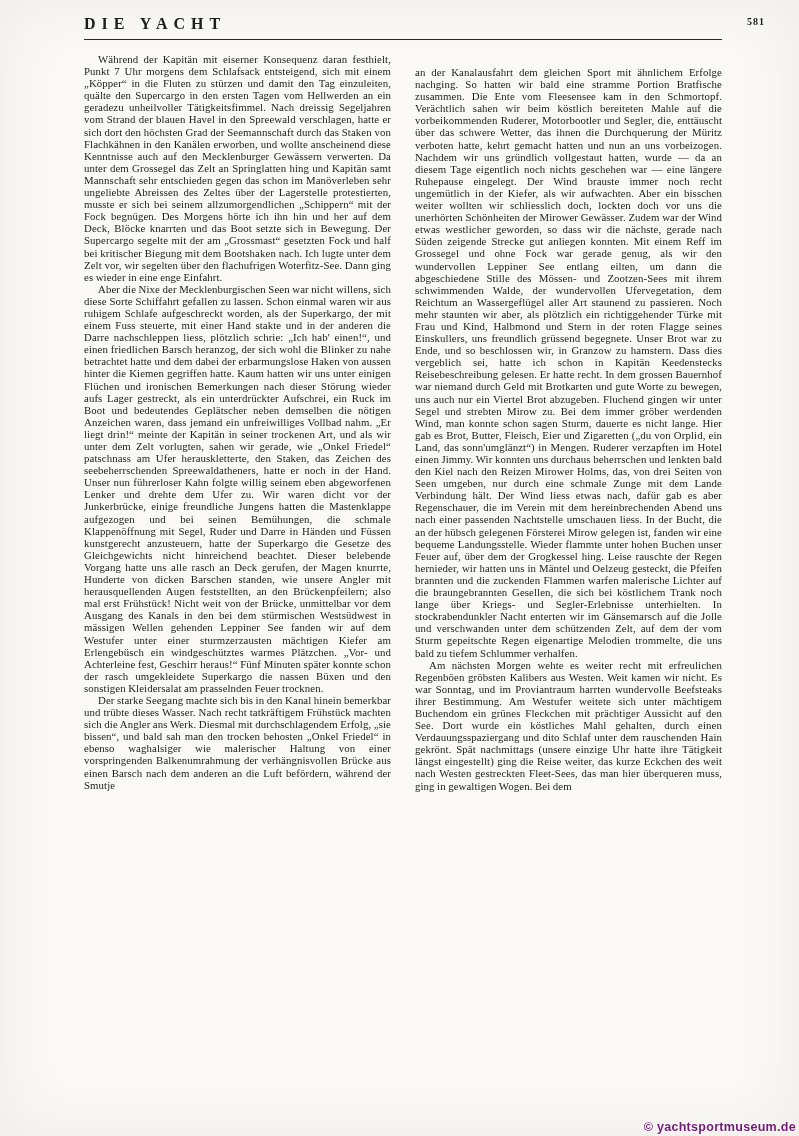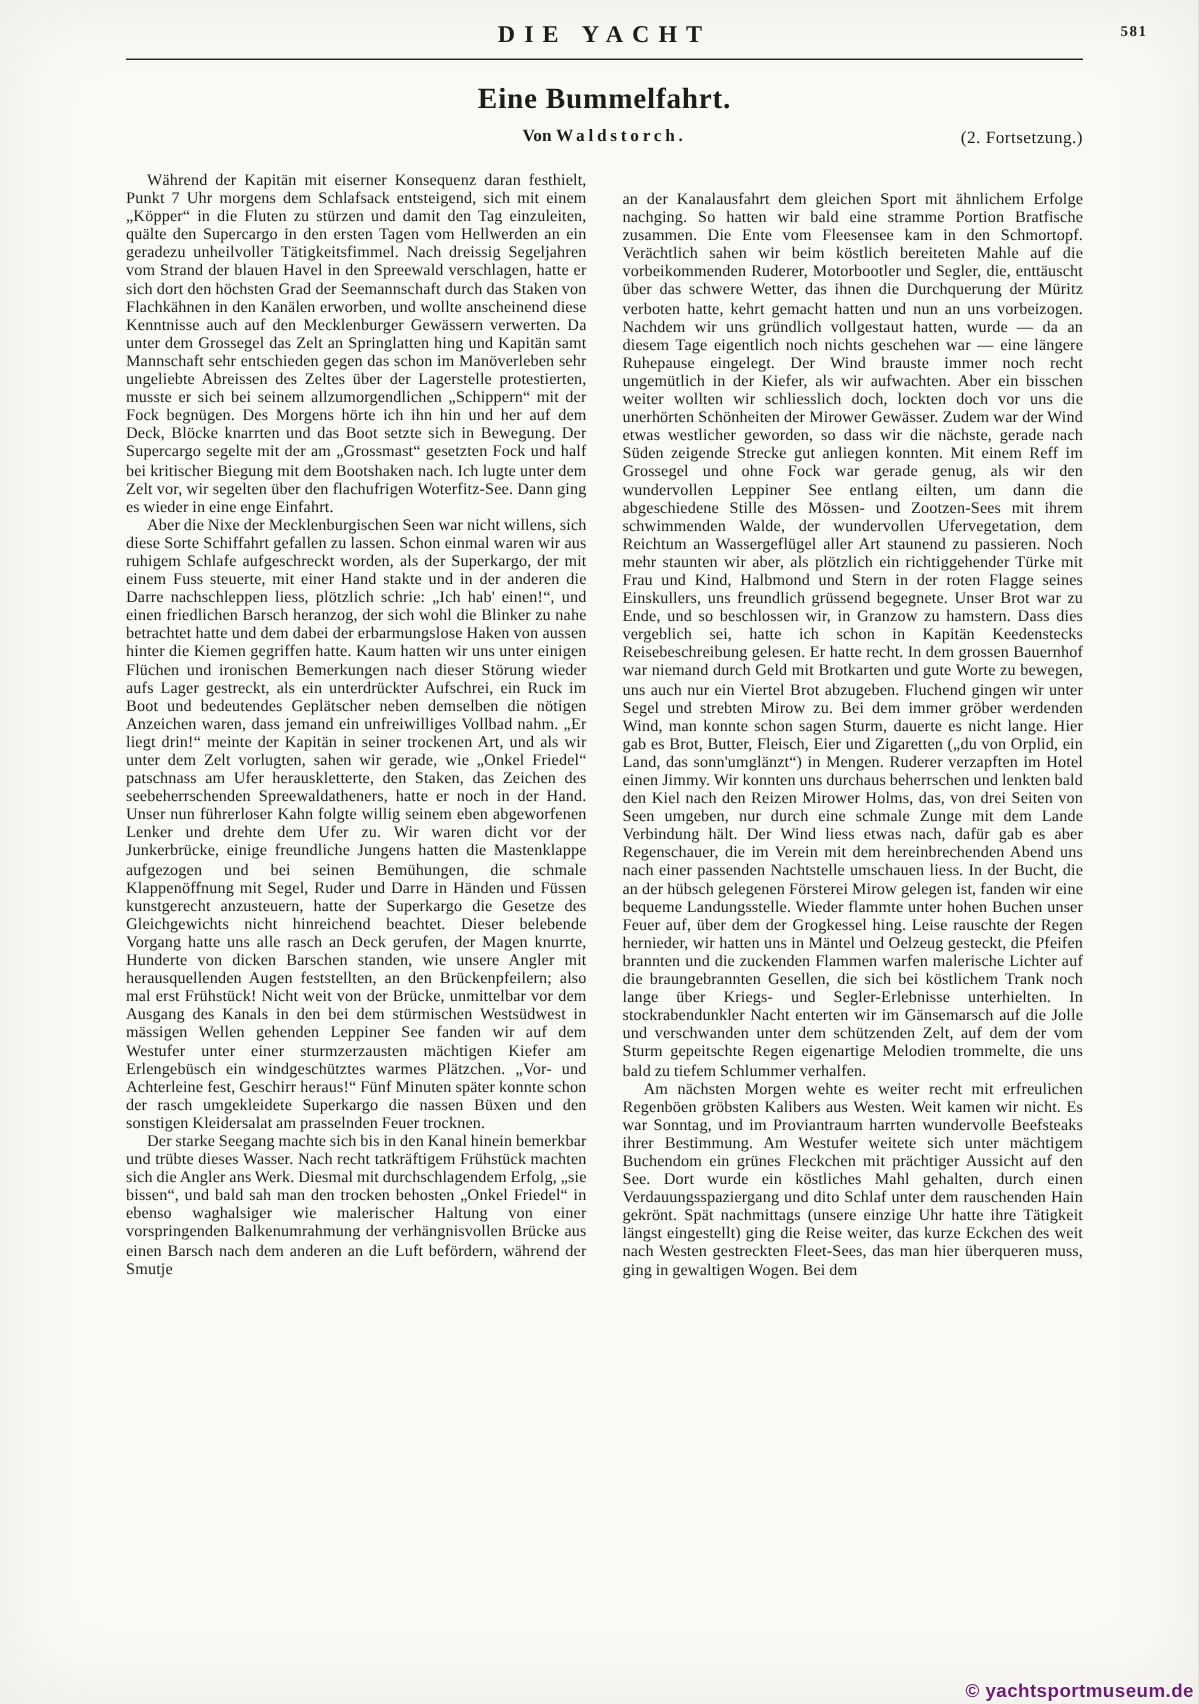--- a/index.html
+++ b/index.html
@@ -21,21 +21,21 @@
     position: absolute;
     left: 84px; top: 0;
     width: 638px;
   }
   .masthead {
     position: relative;
     padding-top: 15px;
     height: 38px;
   }
   .journal-title {
-    text-align: center;
+    text-align: left;
     font-size: 16px;
     font-weight: bold;
     letter-spacing: 6px;
   }
   .page-number {
     position: absolute;
     right: 34px; top: 16px;
     font-size: 10px;
     font-weight: bold;
     letter-spacing: 1px;
@@ -116,27 +116,20 @@
   <div class="page-number">581</div>
 
   <div class="content">
 
     <header class="masthead">
       <div class="journal-title">DIE YACHT</div>
     </header>
 
     <div class="header-rule"></div>
 
-    <section class="article-head">
-      <h1 class="article-title">Eine Bummelfahrt.</h1>
-      <div class="byline-row">
-        <span class="byline"><span class="byline-prefix">Von</span><span class="author">Waldstorch.</span></span>
-        <span class="continuation">(2. Fortsetzung.)</span>
-      </div>
-    </section>
 
     <main class="columns">
 
       <div class="col col-left">
         <p>Während der Kapitän mit eiserner Konsequenz daran festhielt, Punkt 7 Uhr morgens dem Schlafsack entsteigend, sich mit einem „Köpper“ in die Fluten zu stürzen und damit den Tag einzuleiten, quälte den Supercargo in den ersten Tagen vom Hellwerden an ein geradezu unheilvoller Tätigkeitsfimmel. Nach dreissig Segeljahren vom Strand der blauen Havel in den Spreewald verschlagen, hatte er sich dort den höchsten Grad der Seemannschaft durch das Staken von Flachkähnen in den Kanälen erworben, und wollte anscheinend diese Kenntnisse auch auf den Mecklenburger Gewässern verwerten. Da unter dem Grossegel das Zelt an Springlatten hing und Kapitän samt Mannschaft sehr entschieden gegen das schon im Manöverleben sehr ungeliebte Abreissen des Zeltes über der Lagerstelle protestierten, musste er sich bei seinem allzumorgendlichen „Schippern“ mit der Fock begnügen. Des Morgens hörte ich ihn hin und her auf dem Deck, Blöcke knarrten und das Boot setzte sich in Bewegung. Der Supercargo segelte mit der am „Grossmast“ gesetzten Fock und half bei kritischer Biegung mit dem Bootshaken nach. Ich lugte unter dem Zelt vor, wir segelten über den flachufrigen Woterfitz-See. Dann ging es wieder in eine enge Einfahrt.</p>
         <p>Aber die Nixe der Mecklenburgischen Seen war nicht willens, sich diese Sorte Schiffahrt gefallen zu lassen. Schon einmal waren wir aus ruhigem Schlafe aufgeschreckt worden, als der Superkargo, der mit einem Fuss steuerte, mit einer Hand stakte und in der anderen die Darre nachschleppen liess, plötzlich schrie: „Ich hab' einen!“, und einen friedlichen Barsch heranzog, der sich wohl die Blinker zu nahe betrachtet hatte und dem dabei der erbarmungslose Haken von aussen hinter die Kiemen gegriffen hatte. Kaum hatten wir uns unter einigen Flüchen und ironischen Bemerkungen nach dieser Störung wieder aufs Lager gestreckt, als ein unterdrückter Aufschrei, ein Ruck im Boot und bedeutendes Geplätscher neben demselben die nötigen Anzeichen waren, dass jemand ein unfreiwilliges Vollbad nahm. „Er liegt drin!“ meinte der Kapitän in seiner trockenen Art, und als wir unter dem Zelt vorlugten, sahen wir gerade, wie „Onkel Friedel“ patschnass am Ufer herauskletterte, den Staken, das Zeichen des seebeherrschenden Spreewaldatheners, hatte er noch in der Hand. Unser nun führerloser Kahn folgte willig seinem eben abgeworfenen Lenker und drehte dem Ufer zu. Wir waren dicht vor der Junkerbrücke, einige freundliche Jungens hatten die Mastenklappe aufgezogen und bei seinen Bemühungen, die schmale Klappenöffnung mit Segel, Ruder und Darre in Händen und Füssen kunstgerecht anzusteuern, hatte der Superkargo die Gesetze des Gleichgewichts nicht hinreichend beachtet. Dieser belebende Vorgang hatte uns alle rasch an Deck gerufen, der Magen knurrte, Hunderte von dicken Barschen standen, wie unsere Angler mit herausquellenden Augen feststellten, an den Brückenpfeilern; also mal erst Frühstück! Nicht weit von der Brücke, unmittelbar vor dem Ausgang des Kanals in den bei dem stürmischen Westsüdwest in mässigen Wellen gehenden Leppiner See fanden wir auf dem Westufer unter einer sturmzerzausten mächtigen Kiefer am Erlengebüsch ein windgeschütztes warmes Plätzchen. „Vor- und Achterleine fest, Geschirr heraus!“ Fünf Minuten später konnte schon der rasch umgekleidete Superkargo die nassen Büxen und den sonstigen Kleidersalat am prasselnden Feuer trocknen.</p>
         <p>Der starke Seegang machte sich bis in den Kanal hinein bemerkbar und trübte dieses Wasser. Nach recht tatkräftigem Frühstück machten sich die Angler ans Werk. Diesmal mit durchschlagendem Erfolg, „sie bissen“, und bald sah man den trocken behosten „Onkel Friedel“ in ebenso waghalsiger wie malerischer Haltung von einer vorspringenden Balkenumrahmung der verhängnisvollen Brücke aus einen Barsch nach dem anderen an die Luft befördern, während der Smutje</p>
       </div>
 
       <div class="col-rule"></div>

